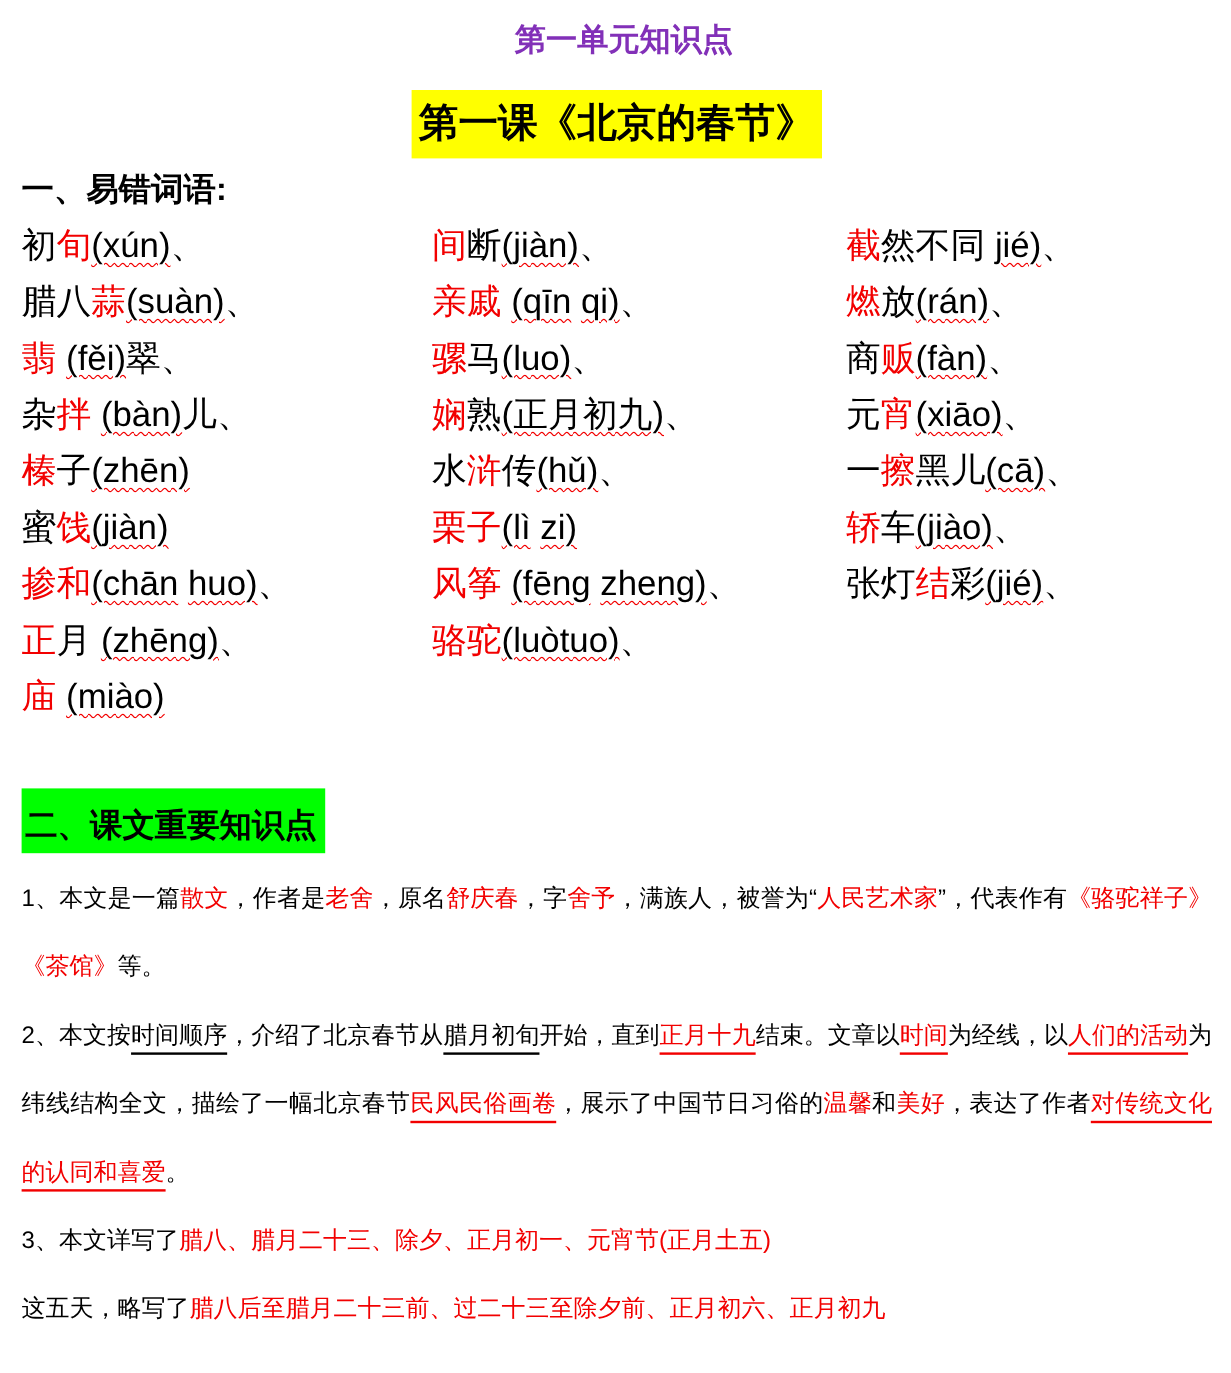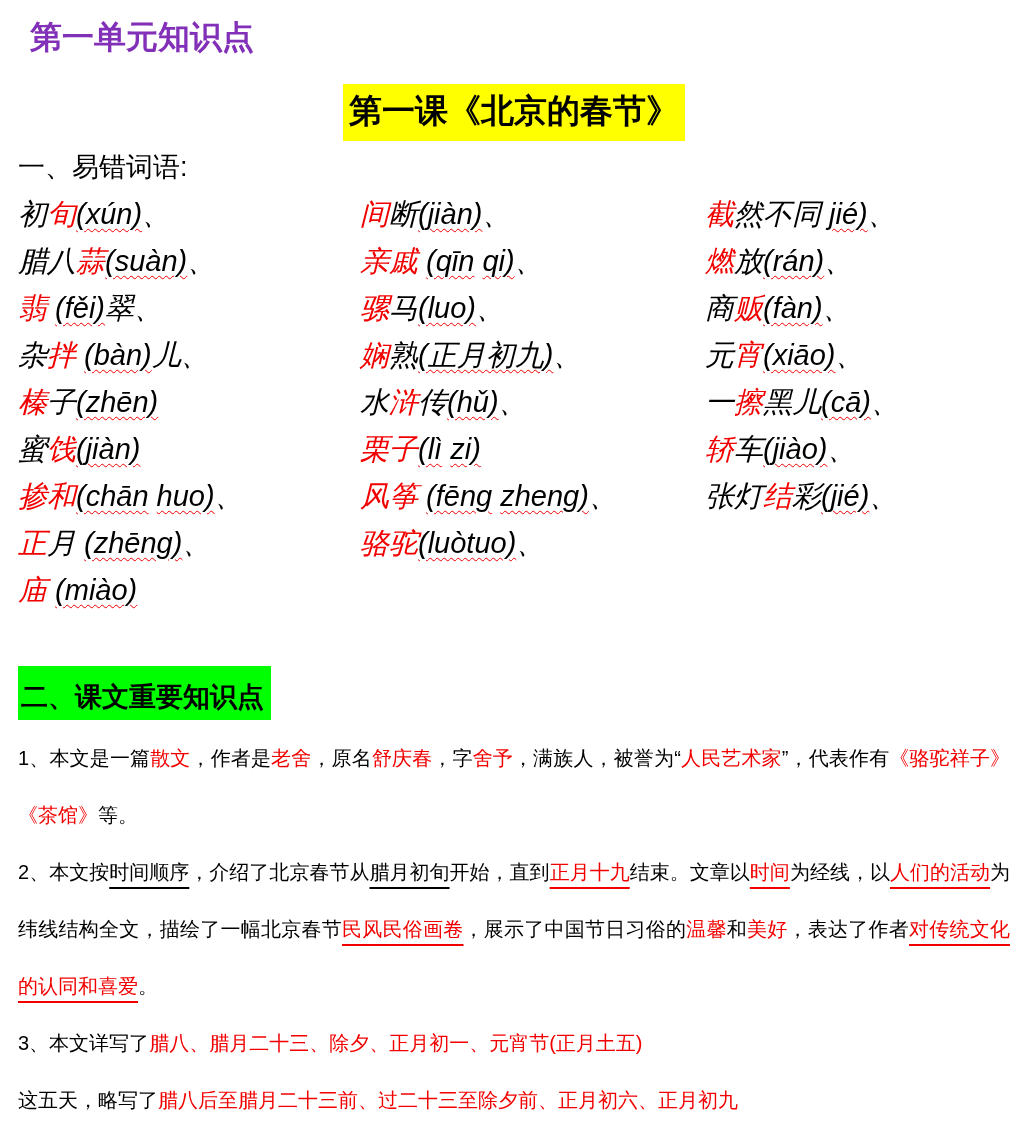--- a/index.html
+++ b/index.html
@@ -13,40 +13,40 @@
   body{
     width:1026px;height:1144px;
     background:#ffffff;
     font-family:"Liberation Sans",sans-serif;
     color:#000;
     padding:14px 16px 0 18px;
     overflow:hidden;
   }
   .unit-title{
     color:var(--purple);
-    font-size:32px;font-weight:700;
+    font-size:26px;font-weight:700;
     margin:2px 0 8px 12px;
+    text-align:center;
   }
   .title-row{text-align:center;margin:2px 0 6px 0;}
   .lesson-title{
     display:inline-block;
     background:var(--yellow);
     font-size:33px;font-weight:700;
     padding:5px 6px 7px 6px;
     margin-top:16px;
   }
   .sec-title{
-    font-size:27px;font-weight:400;
+    font-size:27px;font-weight:700;
     margin:8px 0 6px 0;
   }
   .vocab-grid{
     display:grid;
     grid-template-columns:342px 345px 1fr;
     margin-top:4px;
-    font-style:italic;
   }
   .vocab-col{display:block;}
   .vocab-item{
     font-size:29px;
     line-height:47px;
     white-space:nowrap;
     font-weight:500;
   }
   .sec2-row{margin:52px 0 10px 0;}
   .sec2-title{

